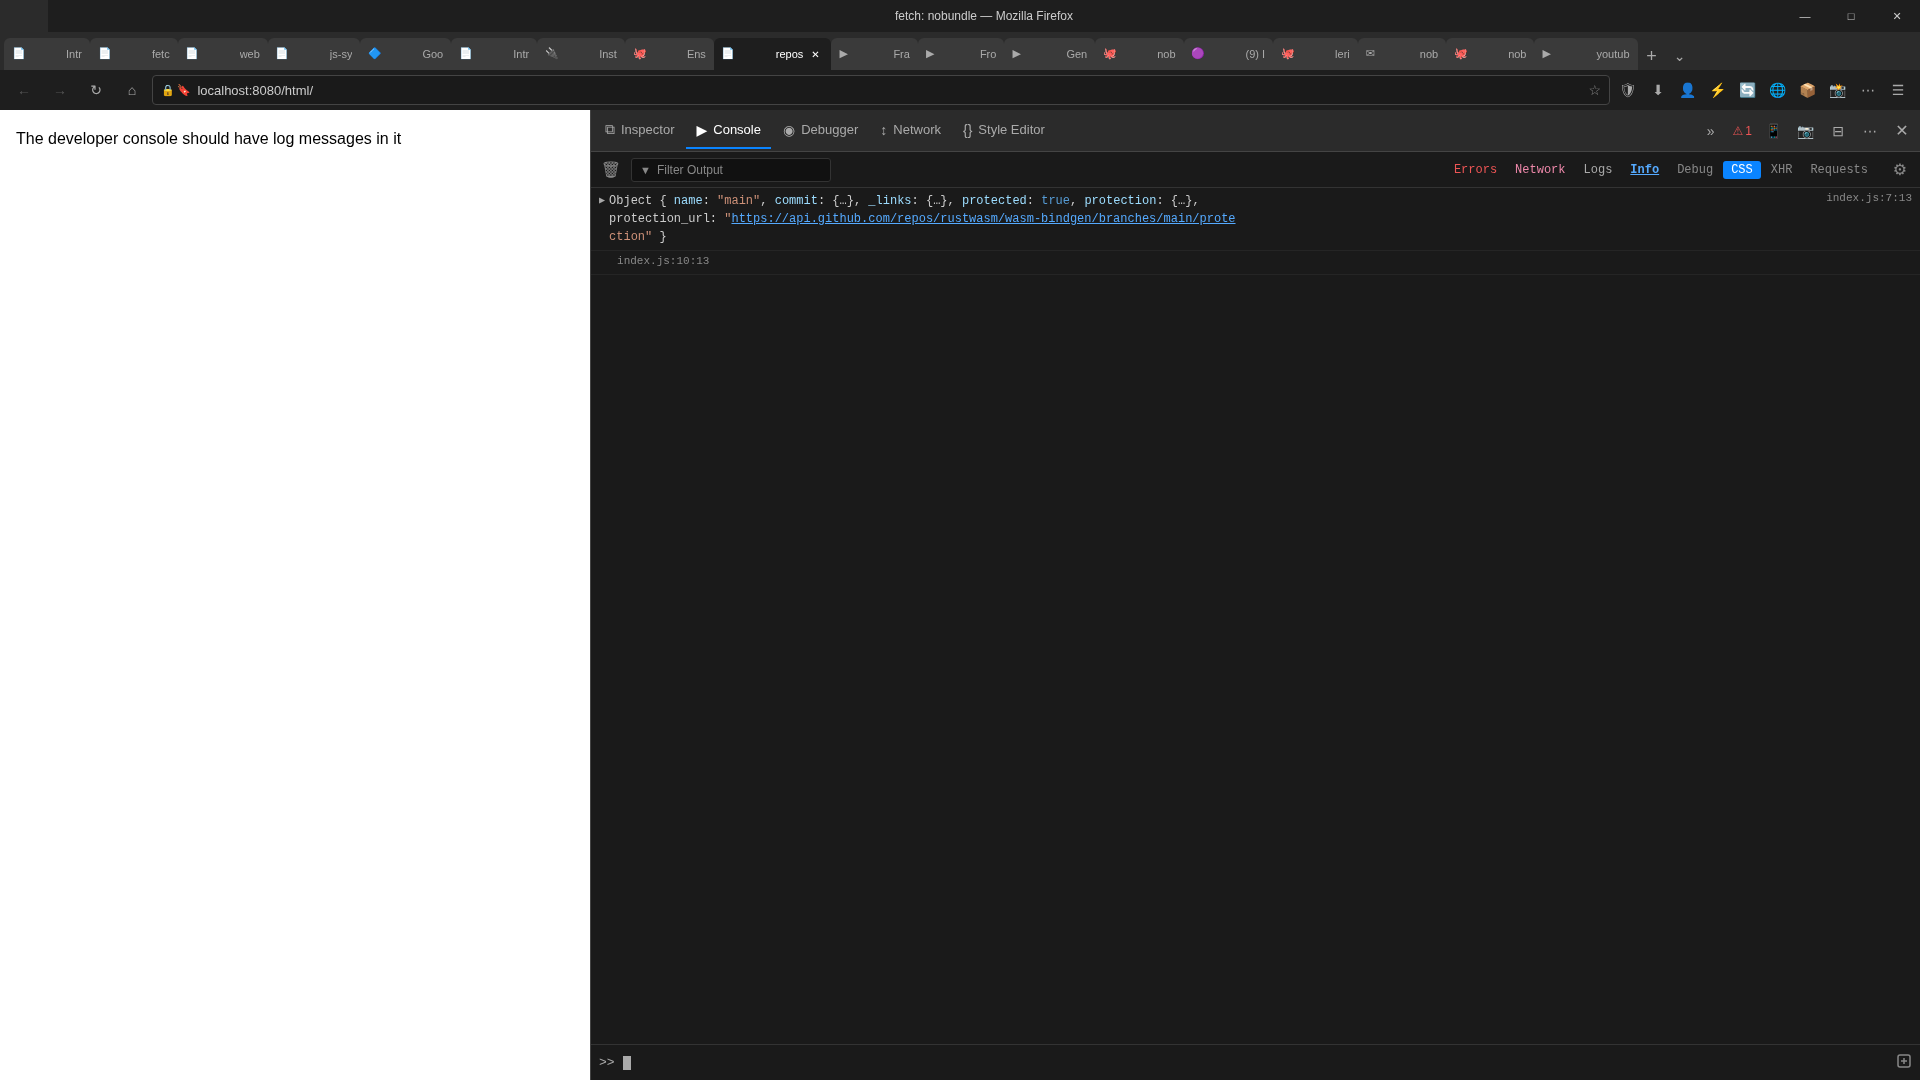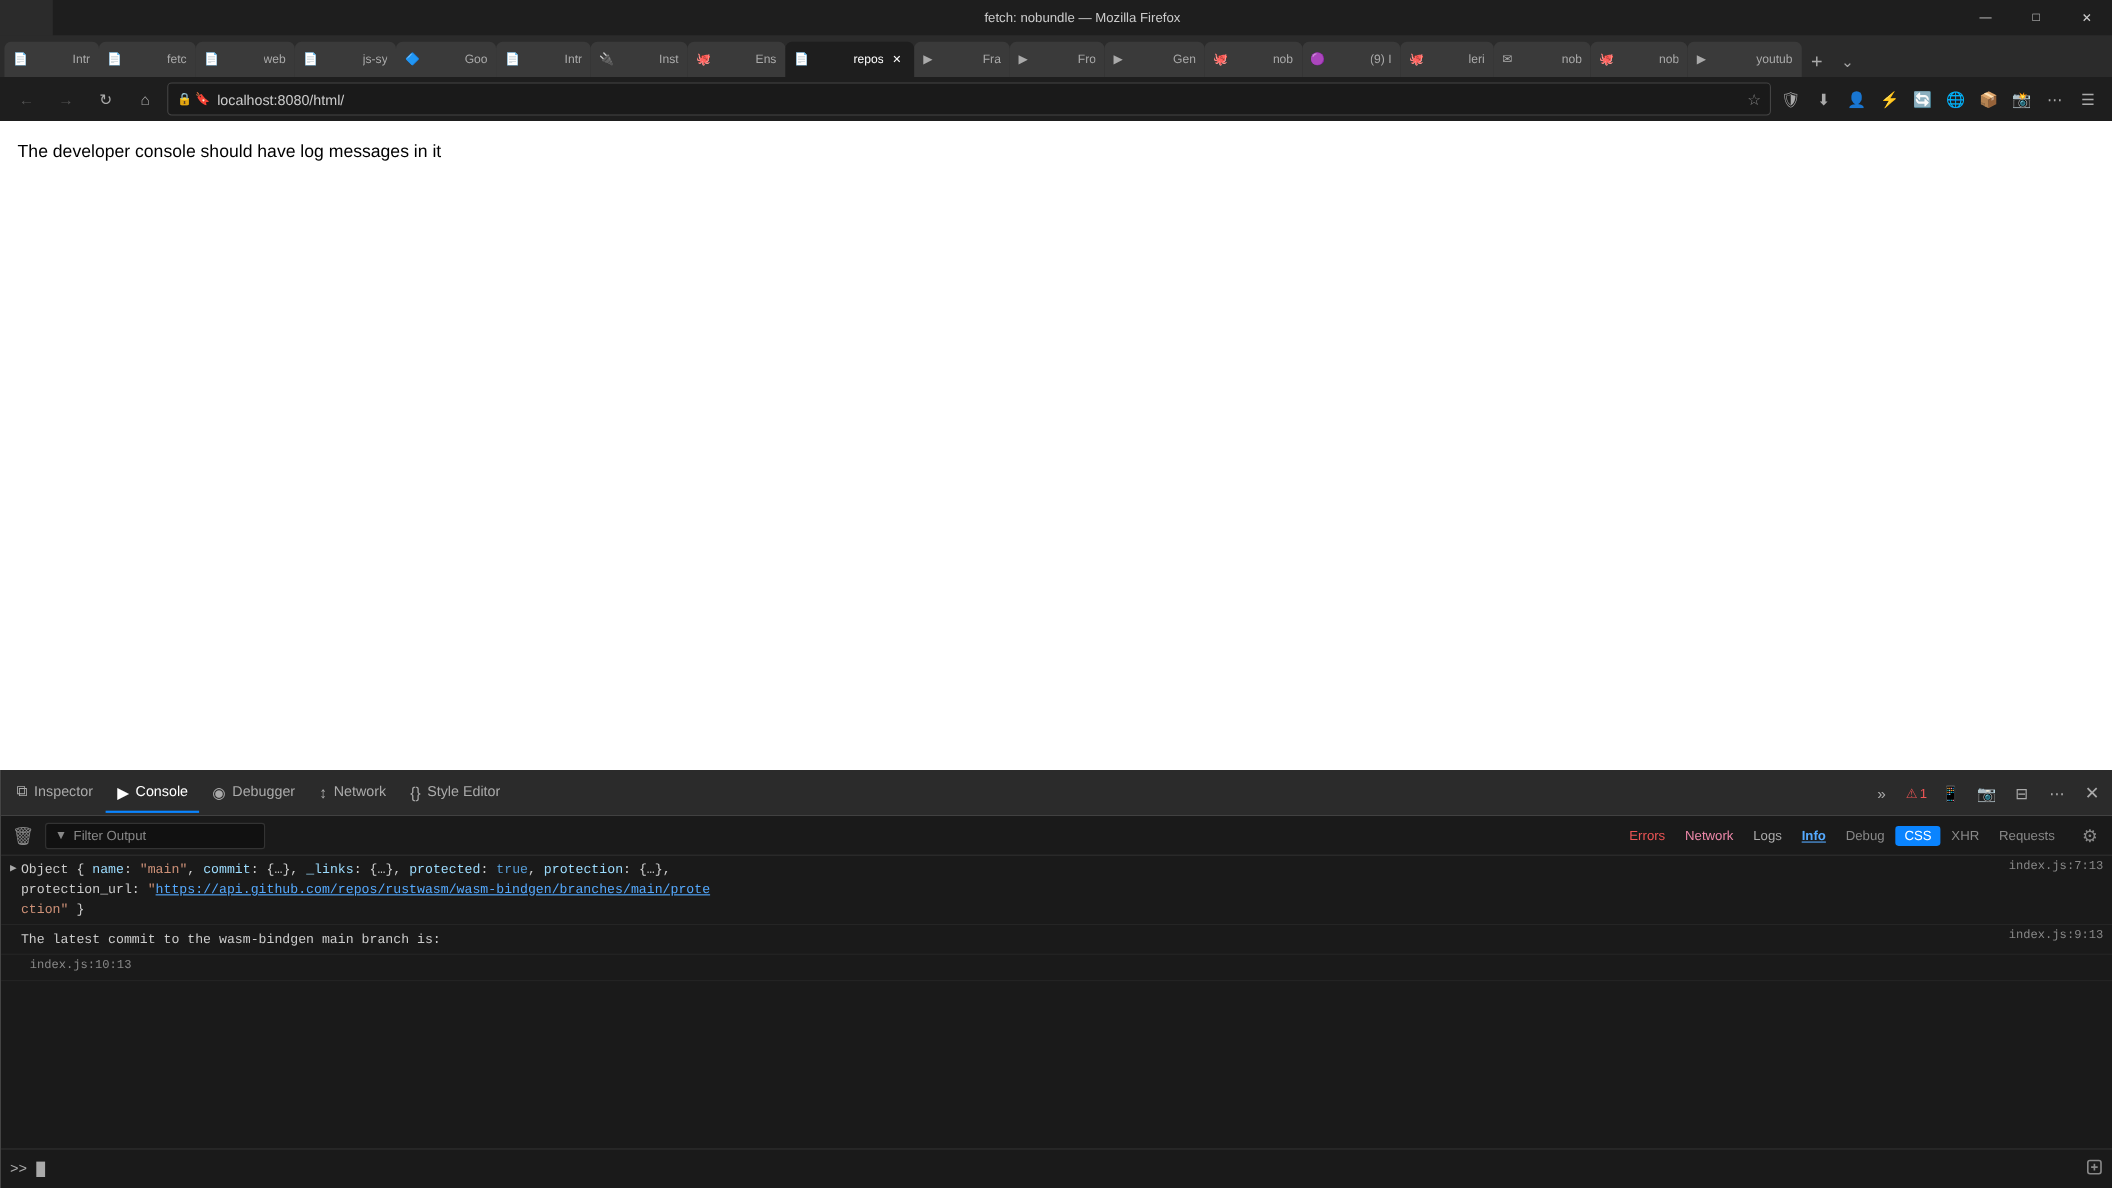--- a/index.html
+++ b/index.html
@@ -183,21 +183,20 @@
       font-size: 14px;
       cursor: pointer;
       border-radius: 4px;
     }
 
     
     .main-area {
       display: flex;
       height: calc(1080px - 32px - 38px - 40px);
       background: #15803d;
-      flex-direction: column;
     }
 
     
     .page-content {
       flex: 0 0 590px;
       background: #fff;
       padding: 20px 16px;
     }
     .page-text {
       font-size: 16px;
@@ -300,20 +299,21 @@
       min-width: 200px;
     }
     .filter-icon { color: #888; font-size: 11px; }
     .filter-text { color: #888; font-size: 12px; }
     .filter-spacer { flex: 1; }
     .filter-buttons {
       display: flex;
       align-items: flex-end;
       gap: 2px;
       margin-left: auto;
+      font-family: Liberation Mono, monospace;
     }
     .filter-btn {
       padding: 2px 8px;
       font-size: 12px;
       color: #888;
       cursor: pointer;
       border-radius: 3px;
       white-space: nowrap;
     }
     .filter-btn.active { color: #fff; }
@@ -604,27 +604,20 @@
         <div class="entry-content">
           <span style="color:#ccc;">Object { </span><span style="color:#9cdcfe;">name</span><span style="color:#ccc;">: </span><span style="color:#ce9178;">"main"</span><span style="color:#ccc;">, </span><span style="color:#9cdcfe;">commit</span><span style="color:#ccc;">: {…}, </span><span style="color:#9cdcfe;">_links</span><span style="color:#ccc;">: {…}, </span><span style="color:#9cdcfe;">protected</span><span style="color:#ccc;">: </span><span style="color:#569cd6;">true</span><span style="color:#ccc;">, </span><span style="color:#9cdcfe;">protection</span><span style="color:#ccc;">: {…},</span>
           <br>
           <span style="color:#ccc;">    protection_url: </span><span style="color:#ce9178;">"</span><a class="obj-link" style="color:#5af;text-decoration:underline;">https://api.github.com/repos/rustwasm/wasm-bindgen/branches/main/prote</a>
           <br>
           <span style="color:#ce9178;">ction</span><span style="color:#ce9178;">"</span><span style="color:#ccc;"> }</span>
         </div>
         <span class="entry-link">index.js:7:13</span>
       </div>
 
-      <div class="console-entry">
-        <span class="entry-expand" style="color:transparent;">▶</span>
-        <div class="entry-content">
-          <span style="color:#ccc;">The latest commit to the wasm-bindgen main branch is:</span>
-        </div>
-        <span class="entry-link">index.js:9:13</span>
-      </div>
 
       <div class="console-entry">
         <span class="entry-expand" style="color:transparent;">▶</span>
         <span class="entry-link">index.js:10:13</span>
       </div>
 
     </div>
 
     <div class="console-input-bar">
       <div class="console-prompt">

